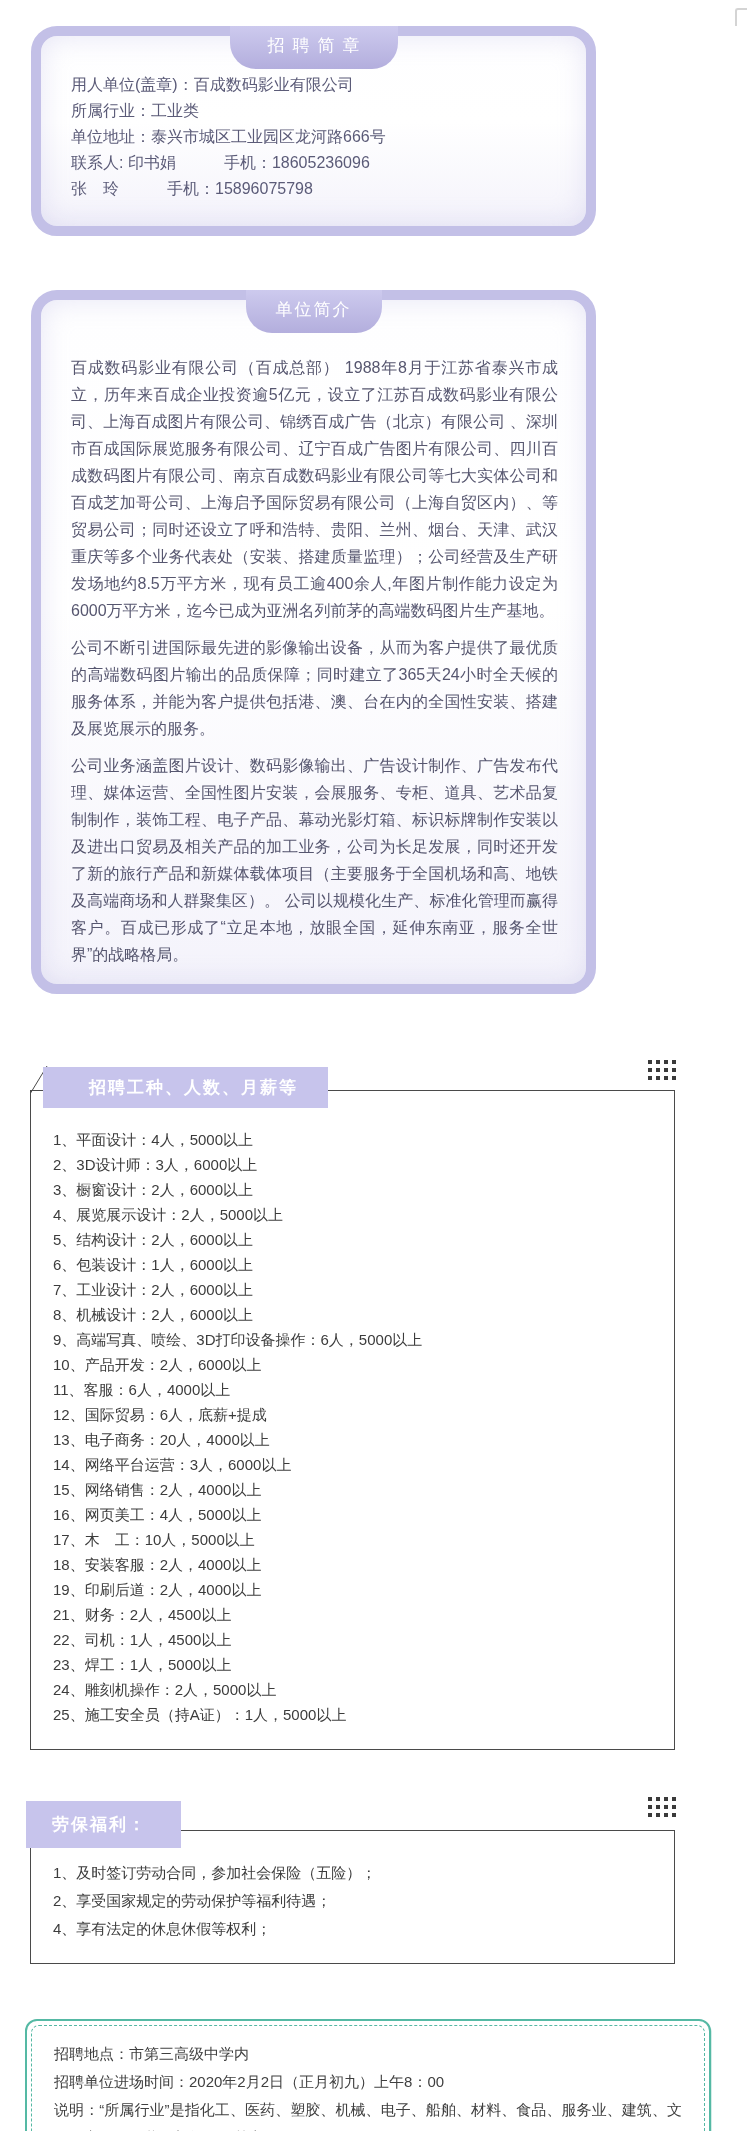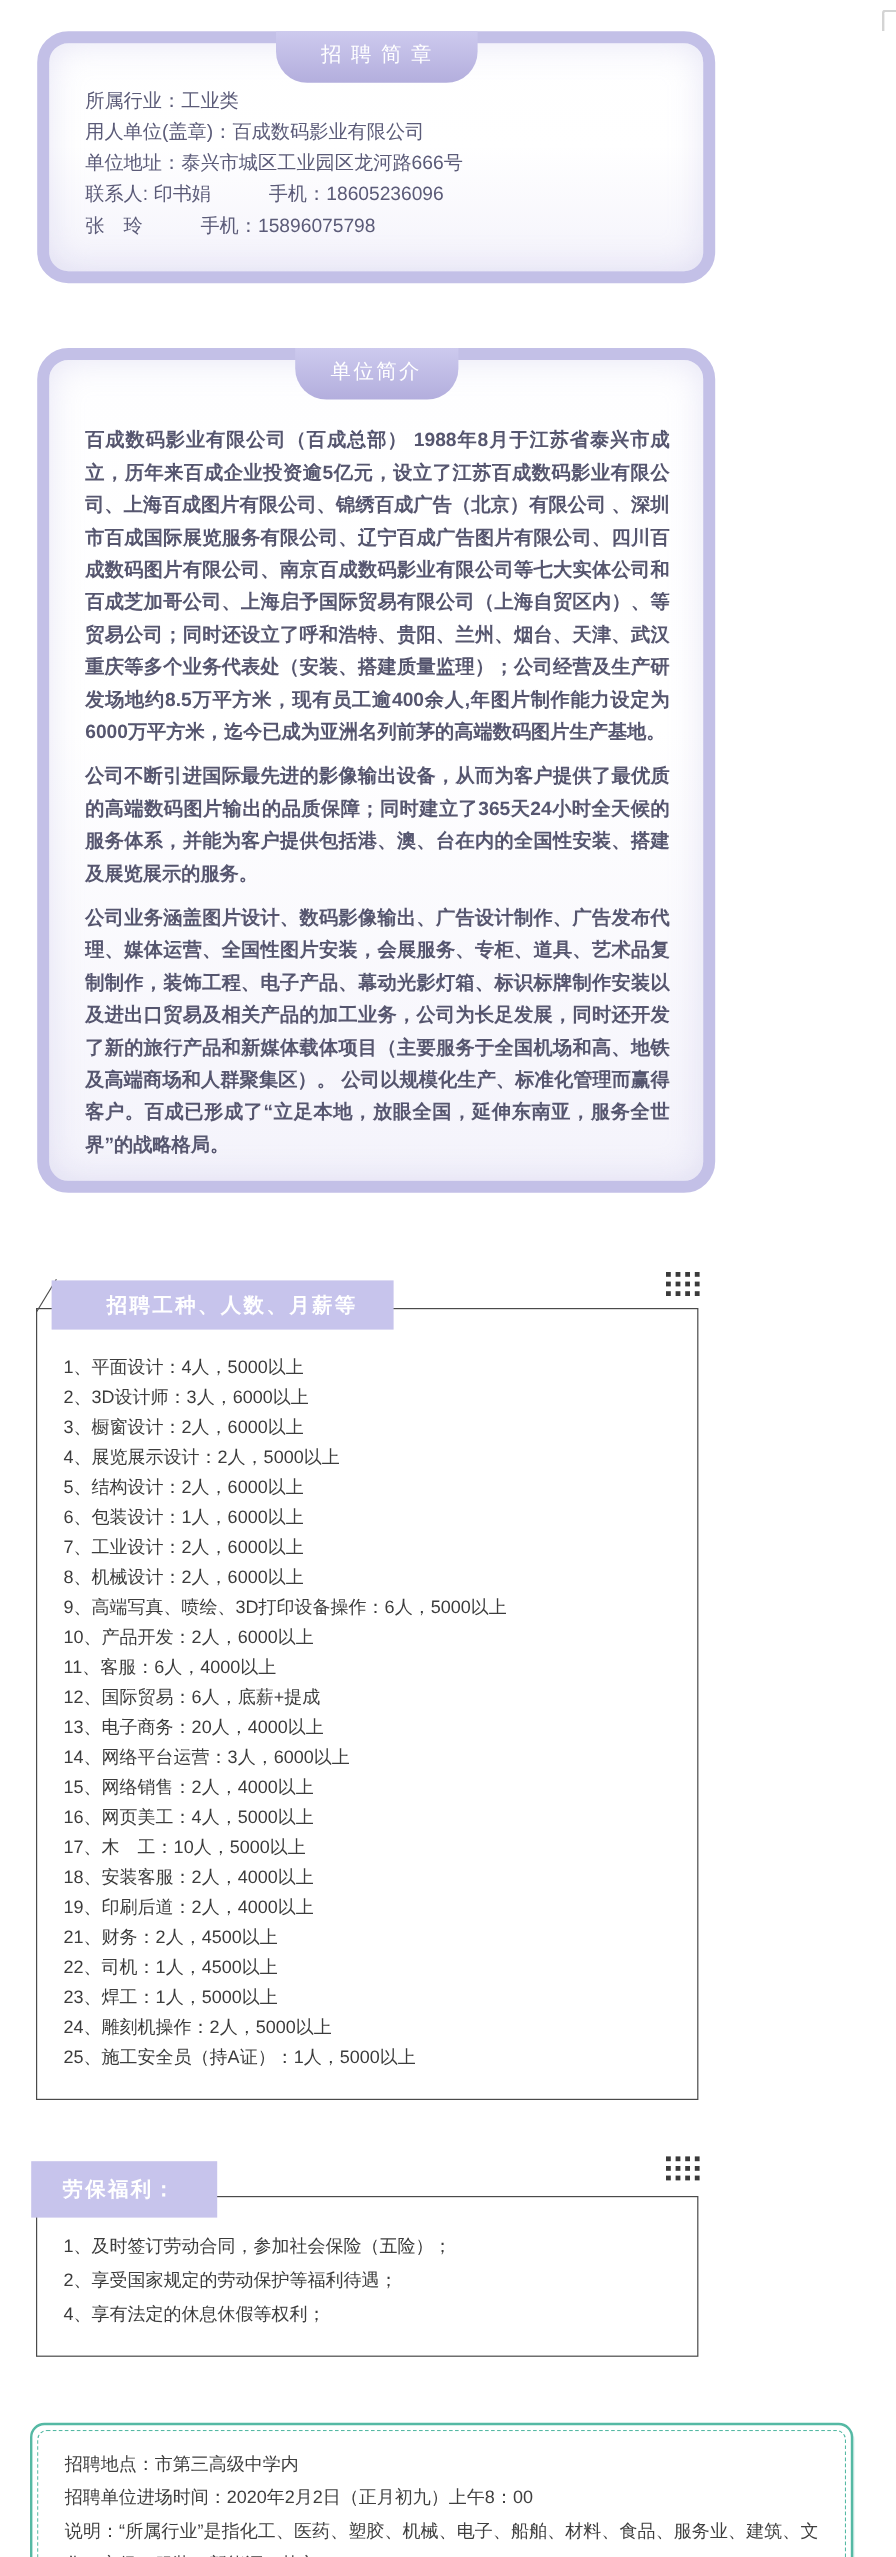--- a/index.html
+++ b/index.html
@@ -30,28 +30,28 @@
     color:#ffffff;
     font-size:17px;
     text-align:center;
     white-space:nowrap;
   }
   .lav-tab.sp{letter-spacing:8px;padding-left:38px;}
   .lav-tab.sp2{letter-spacing:2px;}
   .lav-body{padding:36px 28px 24px 30px;color:#5b5b78;font-size:16px;}
   .info-line{line-height:26px;white-space:pre-wrap;}
   .lav-body2{padding:54px 28px 16px 30px;color:#56566f;font-size:16px;}
-  .lav-body2 p{margin:0;line-height:27px;text-align:justify;font-weight:bold;}
+  .lav-body2 p{margin:0;line-height:27px;text-align:justify;}
   .lav-body2 p + p{margin-top:10px;}
 
   
   .line-box{
     position:relative;
     box-sizing:border-box;
-    width:552px;
+    width:645px;
     margin-left:30px;
     border:1px solid #4a4a4a;
     background:#ffffff;
   }
   .line-box.jobs{margin-top:96px;padding:36px 18px 22px 22px;}
   .line-box.welfare{margin-top:80px;padding:28px 31px 20px 22px;}
   .box-tab{
     position:absolute;
     background:#c7c4ec;
     color:#ffffff;
@@ -111,22 +111,22 @@
 <div id="page">
 
   <span class="corner-mark"></span>
 
   <section class="lav-card first">
     <div class="lav-tab sp">
       <span>招聘简章</span>
     </div>
     <div class="lav-body">
 
-    <div class="info-line">所属行业：工业类</div>
-        <div class="info-line">用人单位(盖章)：百成数码影业有限公司</div>
+    <div class="info-line">用人单位(盖章)：百成数码影业有限公司</div>
+        <div class="info-line">所属行业：工业类</div>
         <div class="info-line">单位地址：泰兴市城区工业园区龙河路666号</div>
         <div class="info-line">联系人: 印书娟　　　手机：18605236096</div>
         <div class="info-line">张　玲　　　手机：15896075798</div>
       </div>
   </section>
 
   <section class="lav-card second">
     <div class="lav-tab sp2">
       <span>单位简介</span>
     </div>

